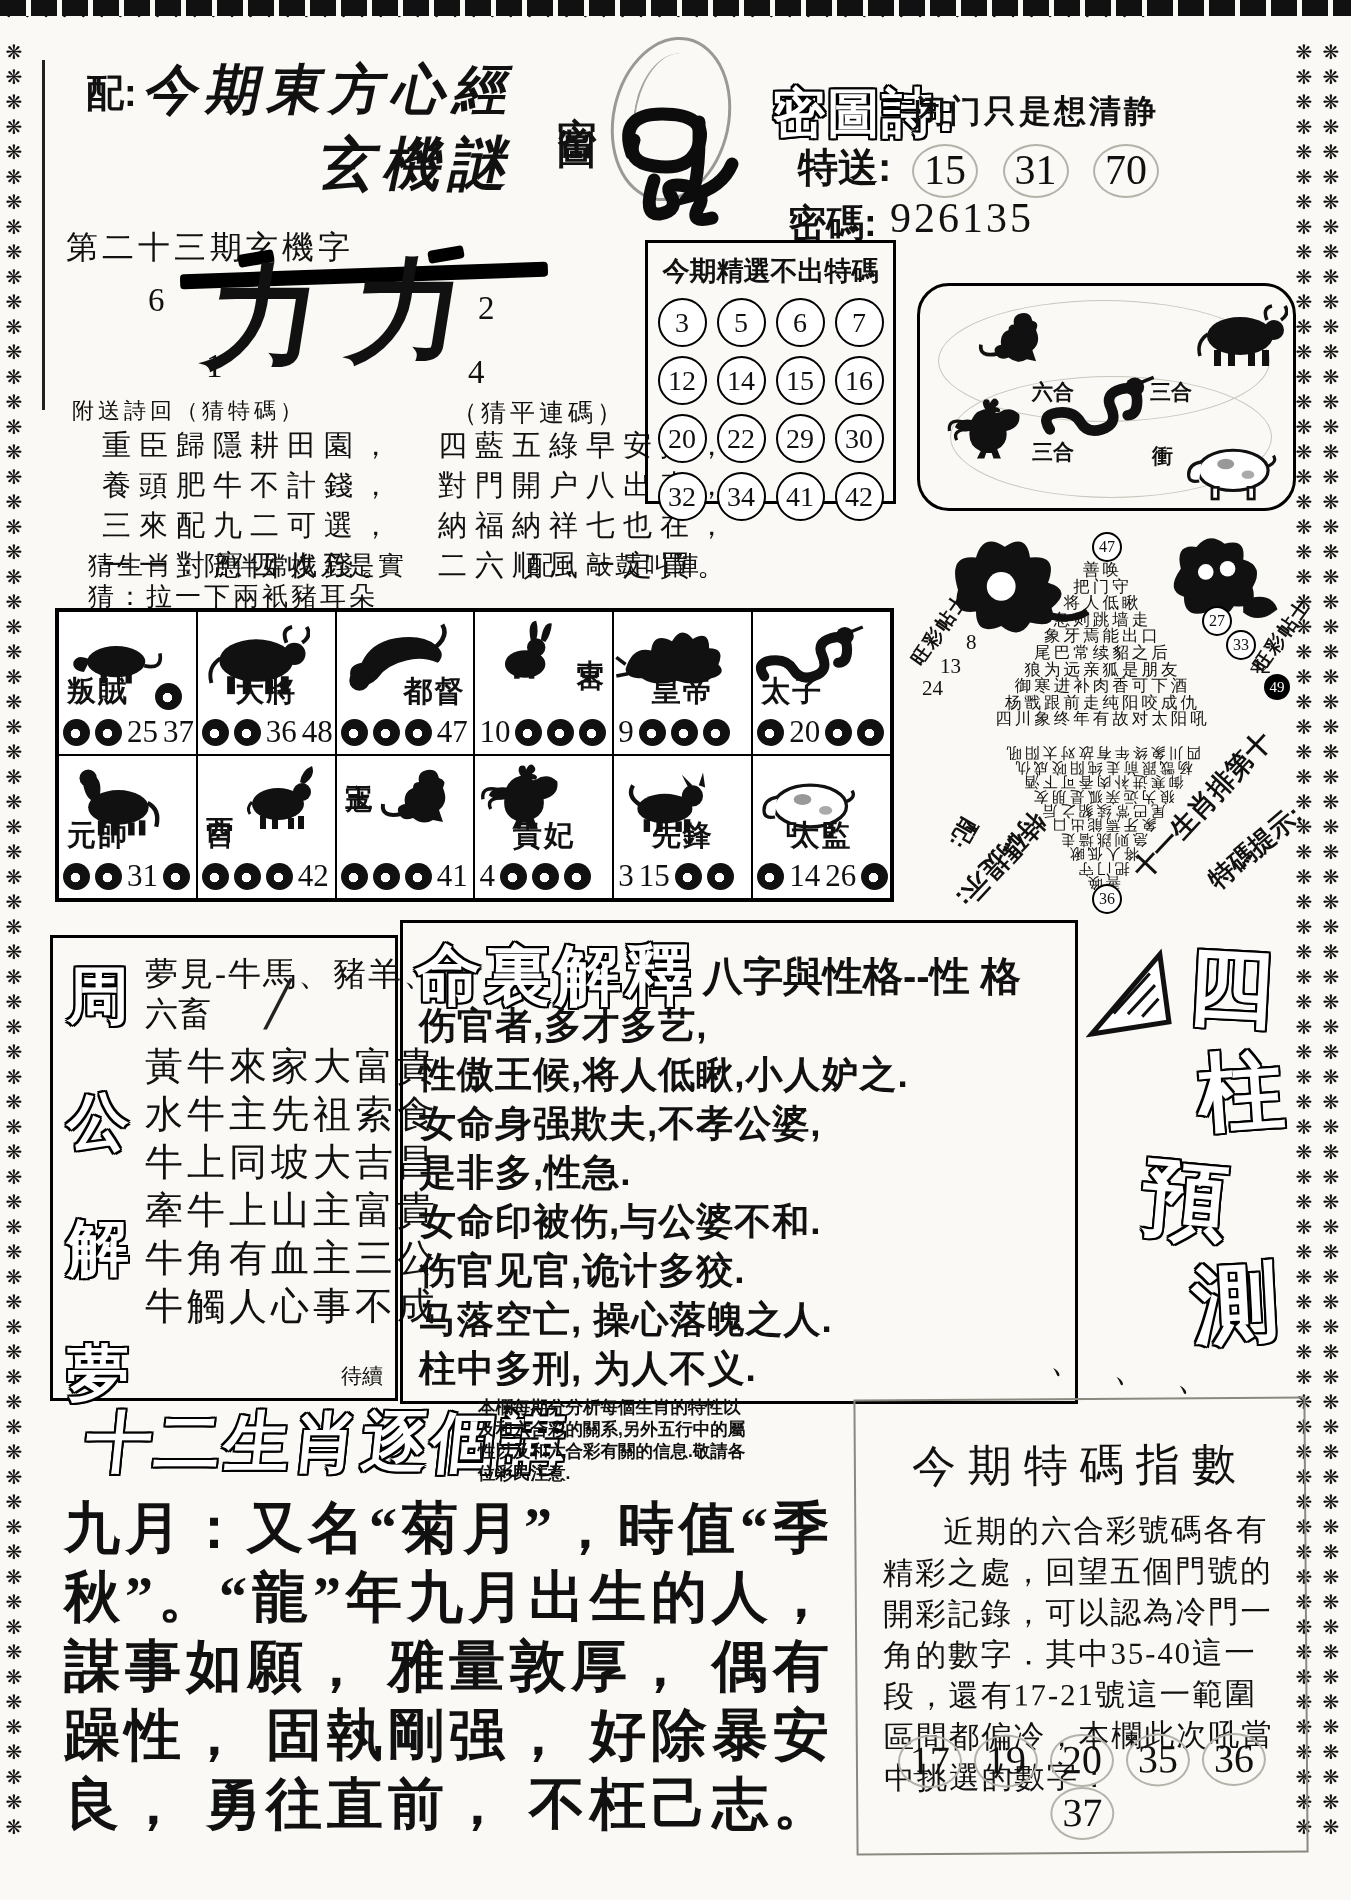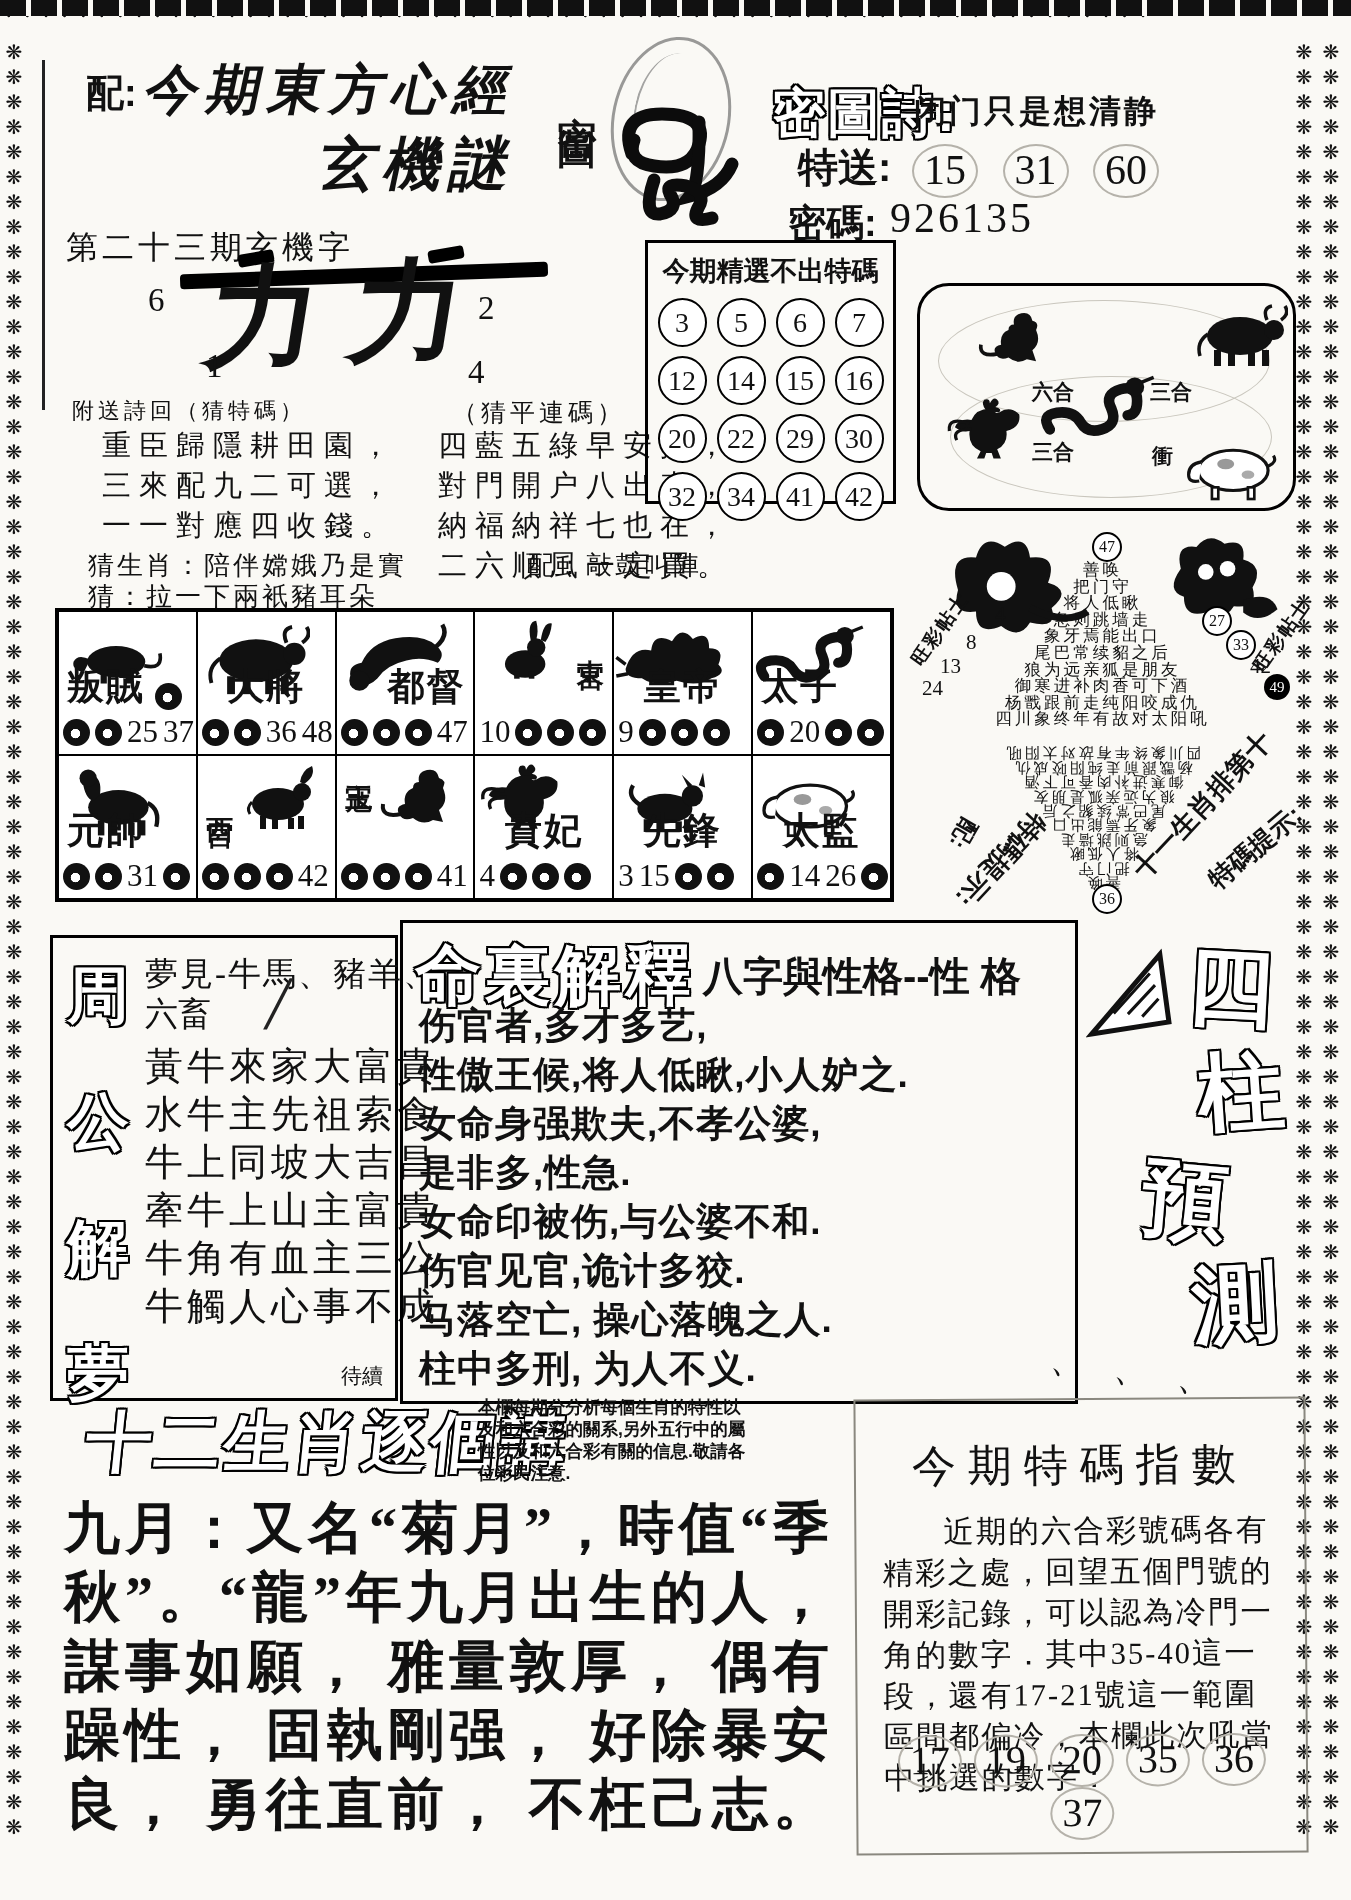--- a/index.html
+++ b/index.html
@@ -30,21 +30,21 @@
   .circle-row{display:flex;justify-content:center;gap:10px;margin-top:9px;}
   .num-circle{width:45px;height:45px;border:2.5px solid #000;border-radius:50%;display:flex;align-items:center;justify-content:center;
     font-size:28px;font-family:"Liberation Serif",serif;background:#fff;}
   
   .rbox{border:3px solid #000;border-radius:32px;}
   .arc{border:1.5px solid #c9c6bd;border-radius:50%;}
   
   .zgrid{display:grid;grid-template-columns:repeat(6,1fr);grid-auto-rows:144px;border:3px solid #000;background:#fff;}
   .zcell{border:1.5px solid #000;position:relative;overflow:hidden;}
   .zcell svg{display:block;margin:6px auto 0 auto;}
-  .ztitle{position:absolute;font-family:"Liberation Sans",sans-serif;font-weight:900;font-size:37px;letter-spacing:2px;white-space:nowrap;}
+  .ztitle{position:absolute;font-family:"Liberation Sans",sans-serif;font-weight:900;font-size:29px;letter-spacing:2px;white-space:nowrap;}
   .tp-bl{left:8px;bottom:42px;}
   .tp-bc{left:50%;transform:translateX(-50%);bottom:42px;}
   .tp-rv{right:4px;top:26px;writing-mode:vertical-rl;font-size:27px;}
   .tp-lv{left:4px;top:40px;writing-mode:vertical-rl;font-size:27px;}
   .tp-tlv{left:4px;top:6px;writing-mode:vertical-rl;font-size:27px;}
   .tokrow{position:absolute;left:4px;right:2px;bottom:4px;display:flex;align-items:center;gap:5px;}
   .coin{width:27px;height:27px;border-radius:50%;flex:0 0 27px;
     background:radial-gradient(circle at 46% 54%, #fff 0 4.5px, #111 5px);}
   .tnum{font-size:31px;font-family:"Liberation Serif",serif;}
   
@@ -98,39 +98,40 @@
         <path d="M58 88 Q46 124 64 122 Q84 118 74 102 Q68 90 90 94 Q112 100 102 116 Q94 132 116 126"></path>
       </g>
     </svg>
   </div>
   <div class="abs outline-t" style="left:772px;top:78px;font-size:53px;letter-spacing:2px;">密圖詩:</div>
   <div class="abs lbl-b" style="left:914px;top:90px;font-size:32px;letter-spacing:3px;">闭门只是想清静</div>
   <div class="abs lbl-b" style="left:798px;top:140px;font-size:40px;">特送:</div>
   <div class="abs" style="left:912px;top:144px;font-size:42px;">
     <span class="oval">15</span>
     <span class="oval" style="margin-left:14px;">31</span>
-    <span class="oval" style="margin-left:14px;">60</span>
+    <span class="oval" style="margin-left:14px;">70</span>
   </div>
   <div class="abs lbl-b" style="left:788px;top:198px;font-size:38px;">密碼:</div>
   <div class="abs" style="left:890px;top:194px;font-size:42px;letter-spacing:3px;">926135</div>
 
   <div class="abs" style="left:66px;top:226px;font-size:32px;letter-spacing:4px;">第二十三期玄機字</div>
   <div class="abs bar" style="left:180px;top:268px;width:368px;height:15px;"></div>
   <div class="abs bar" style="left:238px;top:252px;width:36px;height:13px;transform:rotate(-10deg);"></div>
   <div class="abs bar" style="left:428px;top:248px;width:36px;height:13px;transform:rotate(-10deg);"></div>
   <div class="abs bigli" style="left:208px;top:262px;font-size:112px;">力</div>
   <div class="abs bigli" style="left:352px;top:256px;font-size:112px;">力</div>
   <div class="abs" style="left:148px;top:282px;font-size:33px;">6</div>
   <div class="abs" style="left:478px;top:290px;font-size:33px;">2</div>
   <div class="abs" style="left:206px;top:348px;font-size:33px;">1</div>
   <div class="abs" style="left:468px;top:354px;font-size:33px;">4</div>
 
   <div class="abs" style="left:72px;top:396px;font-size:22px;letter-spacing:4px;">附送詩回（猜特碼）</div>
   <div class="abs" style="left:102px;top:426px;font-size:29px;">
       <div class="pline">重臣歸隱耕田園，</div>
+      <div class="pline">養頭肥牛不計錢，</div>
       <div class="pline">三來配九二可選，</div>
       <div class="pline">一一對應四收錢。</div>
     </div>
   <div class="abs" style="left:88px;top:548px;font-size:26px;letter-spacing:3px;">猜生肖：陪伴嫦娥乃是實</div>
   <div class="abs" style="left:88px;top:579px;font-size:26px;letter-spacing:3px;">猜：拉一下兩衹豬耳朵</div>
   <div class="abs" style="left:452px;top:396px;font-size:25px;letter-spacing:4px;">（猜平連碼）</div>
   <div class="abs" style="left:438px;top:426px;font-size:29px;">
       <div class="pline">四藍五綠早安排，</div>
       <div class="pline">對門開户八出來，</div>
       <div class="pline">納福納祥七也在，</div>

